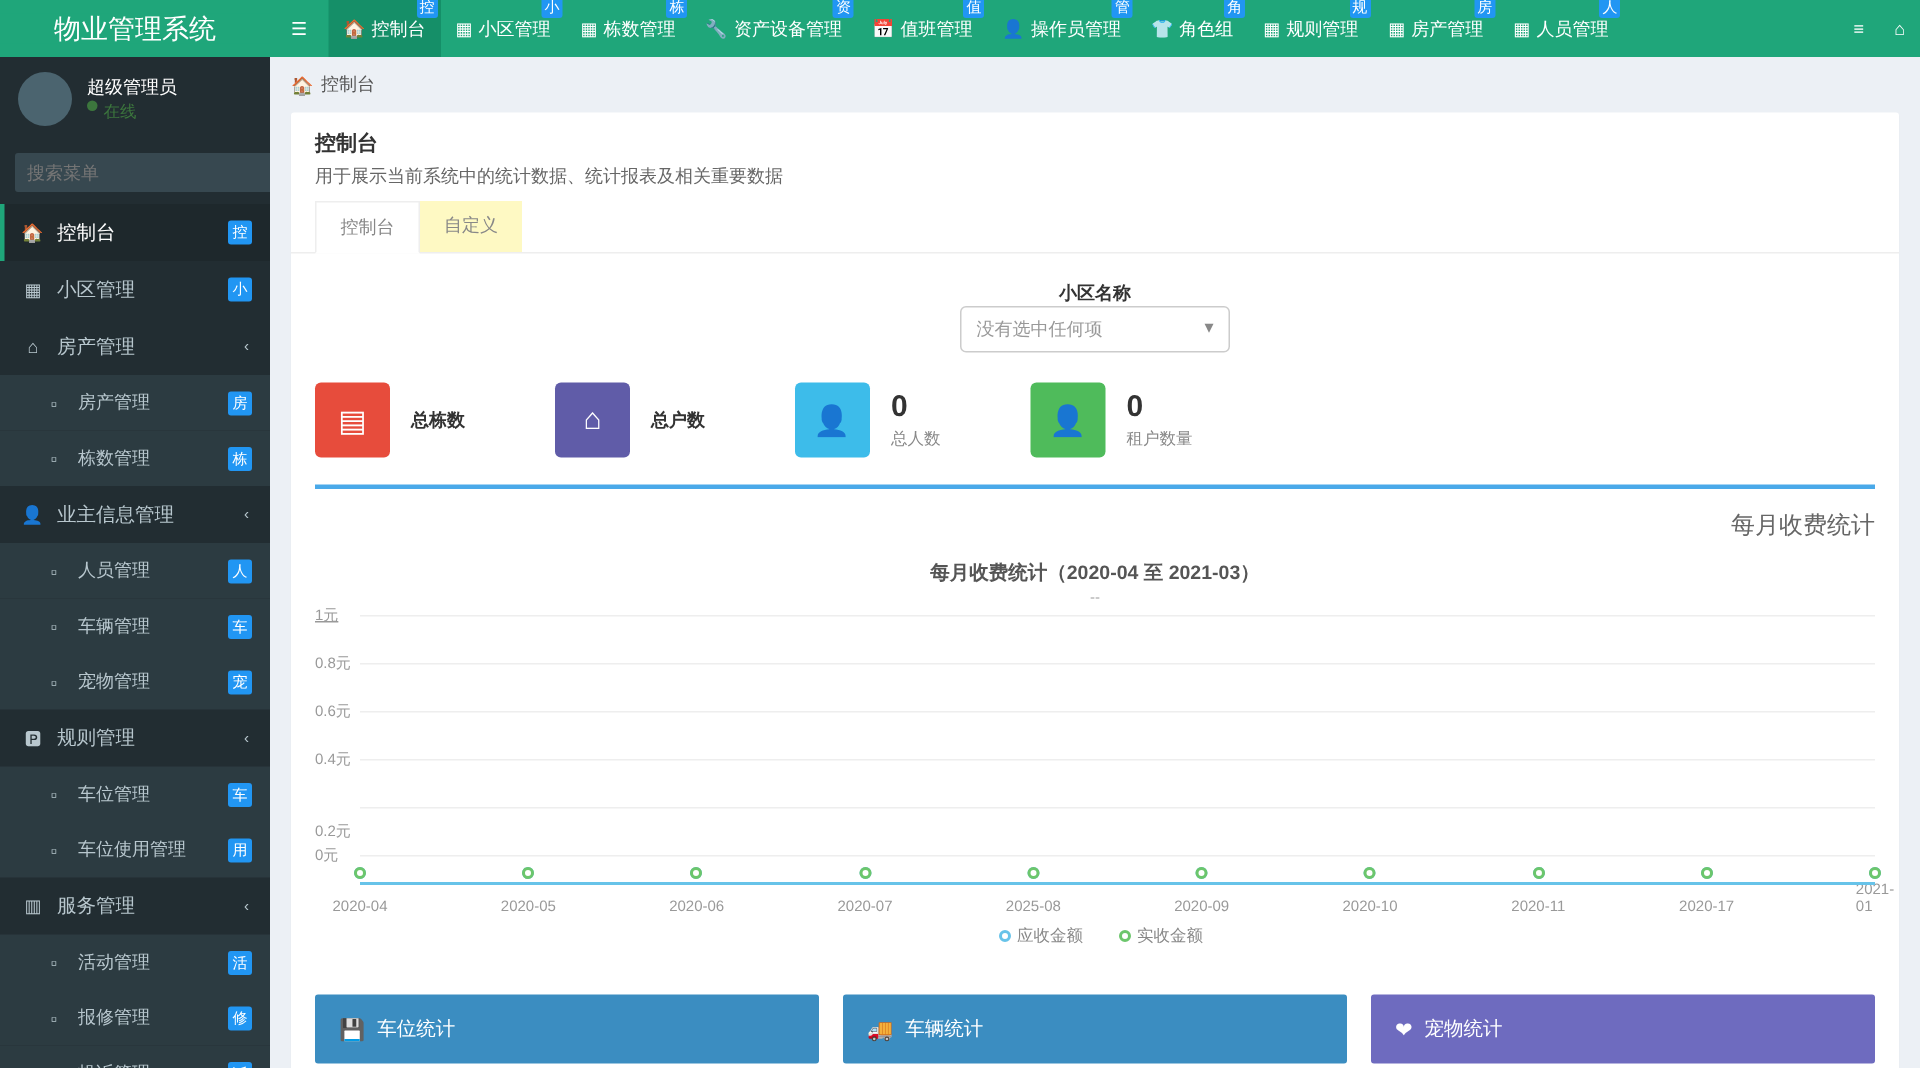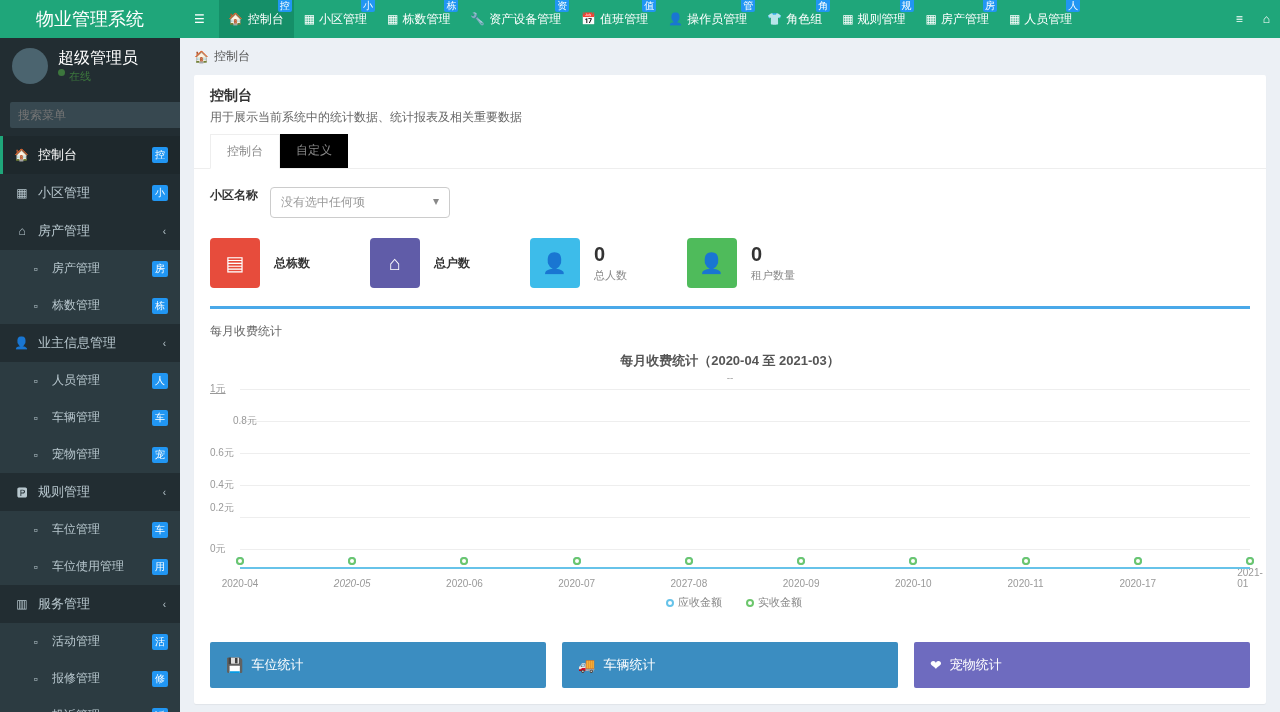--- a/index.html
+++ b/index.html
@@ -12,56 +12,56 @@
 .topnav .tbtn { display:flex; align-items:center; padding:0 10px; font-size:12px; color:#fff; gap:4px; position:relative; cursor:pointer; white-space:nowrap; }
 .topnav .tbtn.bars { padding:0 14px; }
 .topnav .tbtn.active { background:#158f68; }
 .topnav .tbtn .flag { position:absolute; top:0; right:2px; background:#2196f3; color:#fff; font-size:10px; padding:0 2px; line-height:12px; border-radius:0 0 2px 2px; }
 .topnav .spacer { flex:1; }
 
 
 .sidebar { position:fixed; top:38px; left:0; width:180px; bottom:0; background:#222d32; color:#b8c7ce; overflow-y:auto; }
 .userbox { display:flex; align-items:center; gap:10px; padding:10px 12px; }
 .avatar { width:36px; height:36px; border-radius:50%; background:#4b646f; }
-.uname { color:#fff; font-size:16px; }
+.uname { color:#fff; font-size:12px; }
 .ustatus { font-size:11px; color:#3c763d; display:flex; gap:4px;}
 .ustatus .dot{width:7px;height:7px;border-radius:50%;background:#3c763d;display:inline-block;}
 .search { padding:8px 10px; display:flex; background:#222d32;align-items:flex-end;}
 .search input { flex:1; background:#374850; border:none; padding:6px 8px; color:#ccc; font-size:12px; border-radius:2px 0 0 2px;}
 .menu-item { display:flex; align-items:center; padding:10px 14px; font-size:13px; color:#b8c7ce; cursor:pointer; position:relative;}
 .menu-item.active { background:#1e282c; color:#fff; border-left:3px solid #1fa67a; padding-left:11px;}
 .menu-item.sub { padding-left:28px; background:#2c3b41; font-size:12px;}
 .menu-item .mi-icon{width:16px;display:inline-flex;justify-content:center;margin-right:8px;font-size:12px;}
 .menu-item .badge { position:absolute; right:12px; background:#2196f3; color:#fff; font-size:10px; padding:1px 3px; border-radius:2px;}
 .menu-item .caret { position:absolute; right:14px; font-size:10px; color:#b8c7ce;}
 
 
 .main { position:fixed; top:38px; left:180px; right:0; bottom:0; overflow-y:auto; background:#ecf0f5; }
 .breadcrumb { padding:10px 14px; font-size:12px; color:#555; display:flex; align-items:center; gap:5px;}
 .panel { background:#fff; margin:0 14px 14px; border-radius:2px; box-shadow:0 1px 1px rgba(0,0,0,.05);}
 .panel .desc { padding:12px 16px 8px; }
 .panel .desc h3 { font-size:14px; font-weight:700; margin-bottom:4px;}
 .panel .desc p { font-size:12px; color:#666;}
 .tabs { display:flex; padding:0 16px; border-bottom:1px solid #eee;}
-.tabs .tab { padding:8px 16px; font-size:12px; color:#888; cursor:pointer; background:#000000;}
+.tabs .tab { padding:8px 16px; font-size:12px; color:#888; cursor:pointer; background:#fef9c3;}
 .tabs .tab.active { background:#fff; border:1px solid #eee; border-bottom-color:#fff; margin-bottom:-1px;}
-.filter { padding:18px 16px 14px; display:flex; gap:12px;}
+.filter { padding:18px 16px 14px; display:flex; align-items:center; flex-direction:column;}
 .filter label{font-size:12px;font-weight:700;}
 .select { border:1px solid #ccc; border-radius:4px; padding:6px 28px 6px 10px; font-size:12px; color:#999; position:relative; min-width:180px; cursor:pointer;}
 .select::after{content:"▾";position:absolute;right:10px;color:#888;}
 
 .stats { display:flex; gap:60px; padding:6px 16px 18px; flex-wrap:wrap;}
 .stat { display:flex; align-items:center; gap:14px;}
 .stat .iconbox { width:50px; height:50px; border-radius:4px; display:flex; align-items:center; justify-content:center; color:#fff; font-size:20px;}
 .stat .txt .t1{font-size:12px;font-weight:700;}
 .stat .txt .t2{font-size:11px;color:#888;margin-top:2px;}
 .stat .txt .big{font-size:20px;font-weight:700;display:block;}
 
 .divider{height:3px;background:#4aa9e9;margin:0 16px;}
-.chart-title{padding:14px 16px 6px;font-size:12px;color:#666;}
+.chart-title{padding:14px 16px 6px;font-size:16px;color:#666;text-align:right;}
 .chart-wrap{padding:0 16px 16px;}
 .chart-inner-title{text-align:center;font-size:13px;font-weight:700;color:#555;margin:6px 0 2px;}
 .chart-sub{text-align:center;font-size:10px;color:#aaa;margin-bottom:6px;}
 .chart{position:relative;height:200px;margin-left:30px;}
 .chart .grid{position:absolute;left:0;right:0;height:1px;background:#eee;}
 .chart .ylabel{position:absolute;left:-30px;font-size:10px;color:#999;transform:translateY(-50%);}
 .chart .baseline{position:absolute;left:0;right:0;bottom:20px;height:2px;background:#67c3e9;}
 .chart .marker{position:absolute;width:8px;height:8px;border:2px solid #6cc66c;background:#fff;border-radius:50%;transform:translate(-50%,-50%);}
 .chart .marker.blue{border-color:#67c3e9;}
 .chart .xlabel{position:absolute;bottom:0;font-size:10px;color:#999;transform:translateX(-50%);}
@@ -295,34 +295,34 @@
 
     <div class="divider"></div>
     <div class="chart-title">每月收费统计</div>
     <div class="chart-wrap">
       <div class="chart-inner-title">每月收费统计（2020-04 至 2021-03）</div>
       <div class="chart-sub">--</div>
       <div class="chart" id="chart">
           <div class="grid" style="top: 160px;"></div>
           <div class="ylabel" style="top: 160px;">0元</div>
           <div class="grid" style="top: 128px;"></div>
-          <div class="ylabel" style="top: 119px;">0.2元</div>
+          <div class="ylabel" style="top: 144px;">0.2元</div>
           <div class="grid" style="top: 96px;"></div>
           <div class="ylabel" style="top: 96px;">0.4元</div>
           <div class="grid" style="top: 64px;"></div>
           <div class="ylabel" style="top: 64px;">0.6元</div>
           <div class="grid" style="top: 32px;"></div>
-          <div class="ylabel" style="top: 32px; margin-left: 23px;">0.8元</div>
+          <div class="ylabel" style="top: 32px;">0.8元</div>
           <div class="grid" style="top: 0px;"></div>
           <div class="ylabel" style="top: 0px; text-decoration: underline;">1元</div>
           <div class="xlabel" style="left: 0%;">2020-04</div>
-          <div class="xlabel" style="left: 11.1111%; font-style: italic;">2020-05</div>
+          <div class="xlabel" style="left: 11.1111%;">2020-05</div>
           <div class="xlabel" style="left: 22.2222%;">2020-06</div>
           <div class="xlabel" style="left: 33.3333%;">2020-07</div>
-          <div class="xlabel" style="left: 44.4444%;">2027-08</div>
+          <div class="xlabel" style="left: 44.4444%;">2025-08</div>
           <div class="xlabel" style="left: 55.5556%;">2020-09</div>
           <div class="xlabel" style="left: 66.6667%;">2020-10</div>
           <div class="xlabel" style="left: 77.7778%;">2020-11</div>
           <div class="xlabel" style="left: 88.8889%;">2020-17</div>
           <div class="xlabel" style="left: 100%;">2021-01</div>
           <div class="baseline"></div>
           <div class="marker blue" style="left: 0%; bottom: 20px; border-color: rgb(103, 195, 233);"></div>
           <div class="marker blue" style="left: 11.1111%; bottom: 20px; border-color: rgb(103, 195, 233);"></div>
           <div class="marker blue" style="left: 22.2222%; bottom: 20px; border-color: rgb(103, 195, 233);"></div>
           <div class="marker blue" style="left: 33.3333%; bottom: 20px; border-color: rgb(103, 195, 233);"></div>

